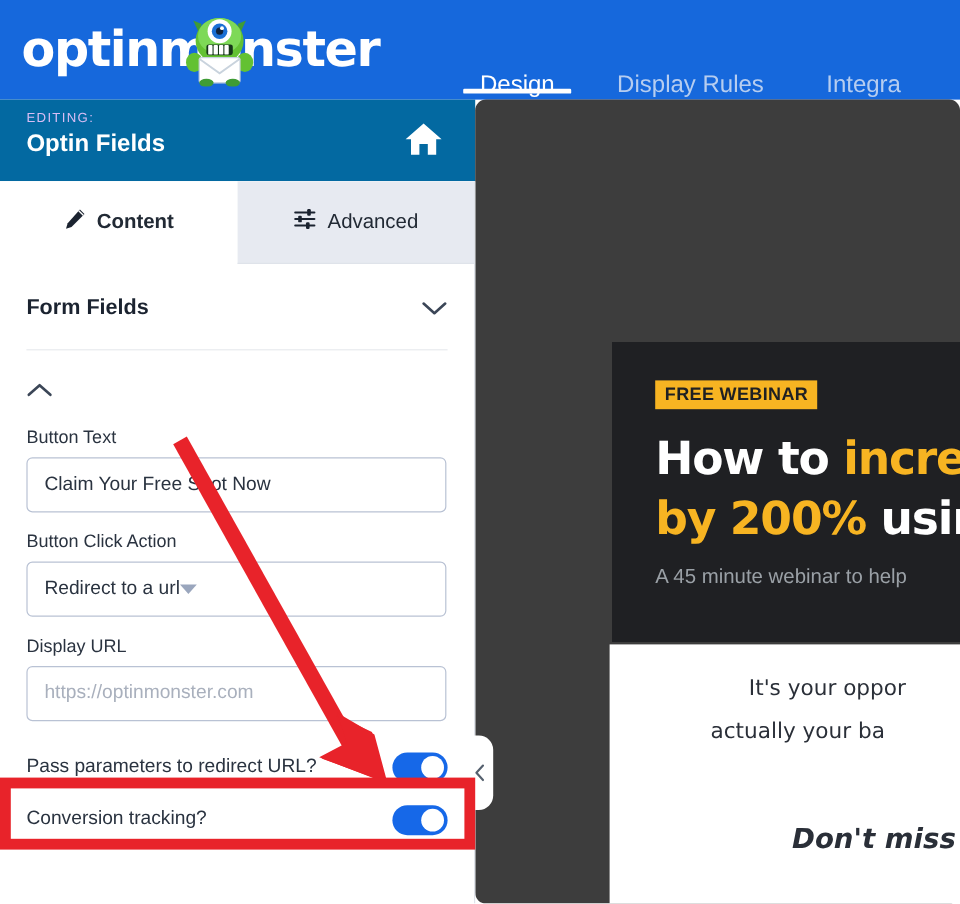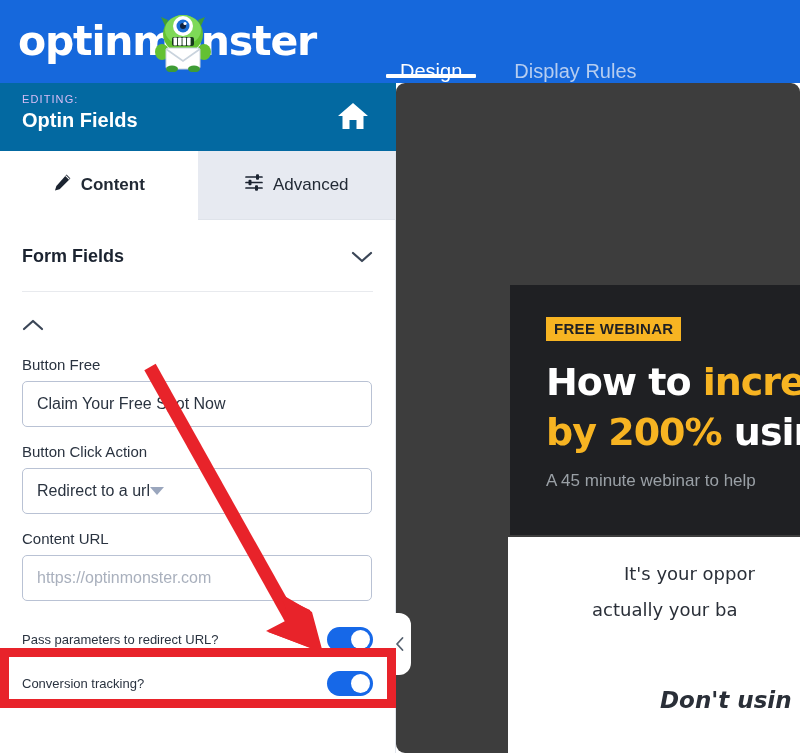--- a/index.html
+++ b/index.html
@@ -100,21 +100,21 @@
     font-size:16px; color:#2a3340;
     display:flex; align-items:center; 
     cursor:pointer;
   }
   .caret{ width:0;height:0;border-left:7px solid transparent;border-right:7px solid transparent;border-top:8px solid #9aa6bd; }
 
   .toggle-row{
     margin:0 22px; height:44px;
     display:flex; align-items:center; justify-content:space-between;
   }
-  .toggle-label{ font-size:13px; color:#2a3340; }
+  .toggle-label{ font-size:16px; color:#2a3340; }
   .switch{
     width:46px; height:25px; border-radius:13px; background:#1668e8;
     position:relative; cursor:pointer;
   }
   .switch .knob{
     position:absolute; top:3px; right:3px; width:19px; height:19px;
     border-radius:50%; background:#ffffff;
   }
 
   
@@ -219,20 +219,23 @@
     </svg>
   </div>
 
   <div id="nav-tabs">
     <div class="nav-tab active">
       <span>Design</span>
     </div>
     <div class="nav-tab">
       <span>Display Rules</span>
     </div>
+    <div class="nav-tab">
+      <span>Integra</span>
+    </div>
   </div>
 </div>
 
 <div id="editbar">
   <div id="editing-label">EDITING:</div>
   <div id="editing-title">Optin Fields</div>
   <div id="home-btn">
     <svg width="34" height="34" viewBox="0 0 34 34">
       <path d="M17 4 L32 17 L27.5 17 L27.5 30 L20.5 30 L20.5 21 L13.5 21 L13.5 30 L6.5 30 L6.5 17 L2 17 Z" fill="#ffffff"></path>
     </svg>
@@ -248,21 +251,21 @@
     </div>
     <div class="headline" id="headline2">
       <span class="hl-accent">by 200% </span><span class="hl-white">usin</span>
     </div>
     <div id="subhead">A 45 minute webinar to help</div>
   </div>
 
   <div id="popup-white">
     <div class="body-line" id="body1">It's your oppor</div>
     <div class="body-line" id="body2">actually your ba</div>
-    <div class="body-line" id="body3">Don't usin</div>
+    <div class="body-line" id="body3">Don't miss</div>
   </div>
 
 </div>
 
 <div id="sidebar">
 
   <div id="panel-tabs">
     <div class="panel-tab active">
       <span>
         <svg width="19" height="19" viewBox="0 0 19 19">
@@ -302,34 +305,34 @@
 
   <div class="accordion no-border">
     <span class="chev">
       <svg width="22" height="14" viewBox="0 0 22 14">
         <path d="M2 11 L11 3 L20 11" fill="none" stroke="#3b4657" stroke-width="2.2" stroke-linecap="round" stroke-linejoin="round"></path>
       </svg>
     </span>
   </div>
 
   <div class="field">
-    <div class="field-label">Button Free</div>
+    <div class="field-label">Button Text</div>
     <div class="text-input">Claim Your Free Spot Now</div>
   </div>
 
   <div class="field">
     <div class="field-label">Button Click Action</div>
     <div class="select-input">
       <span>Redirect to a url</span>
       <span class="caret"></span>
     </div>
   </div>
 
   <div class="field">
-    <div class="field-label">Content URL</div>
+    <div class="field-label">Display URL</div>
     <div class="text-input placeholder">https://optinmonster.com</div>
   </div>
 
   <div style="height:16px"></div>
 
   <div class="toggle-row">
     <span class="toggle-label">Pass parameters to redirect URL?</span>
     <span class="switch">
         <span class="knob"></span>
       </span>

